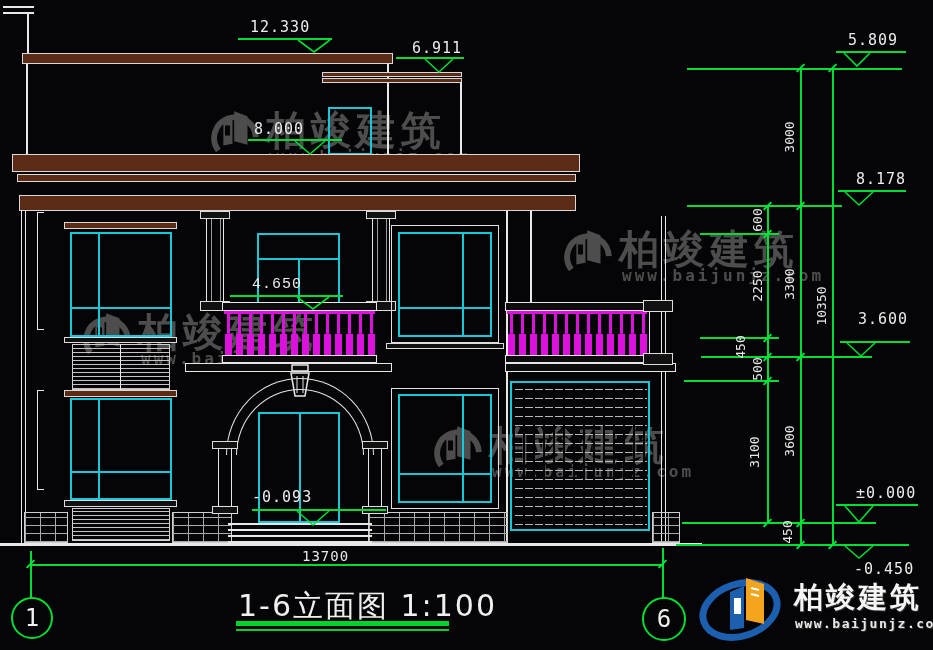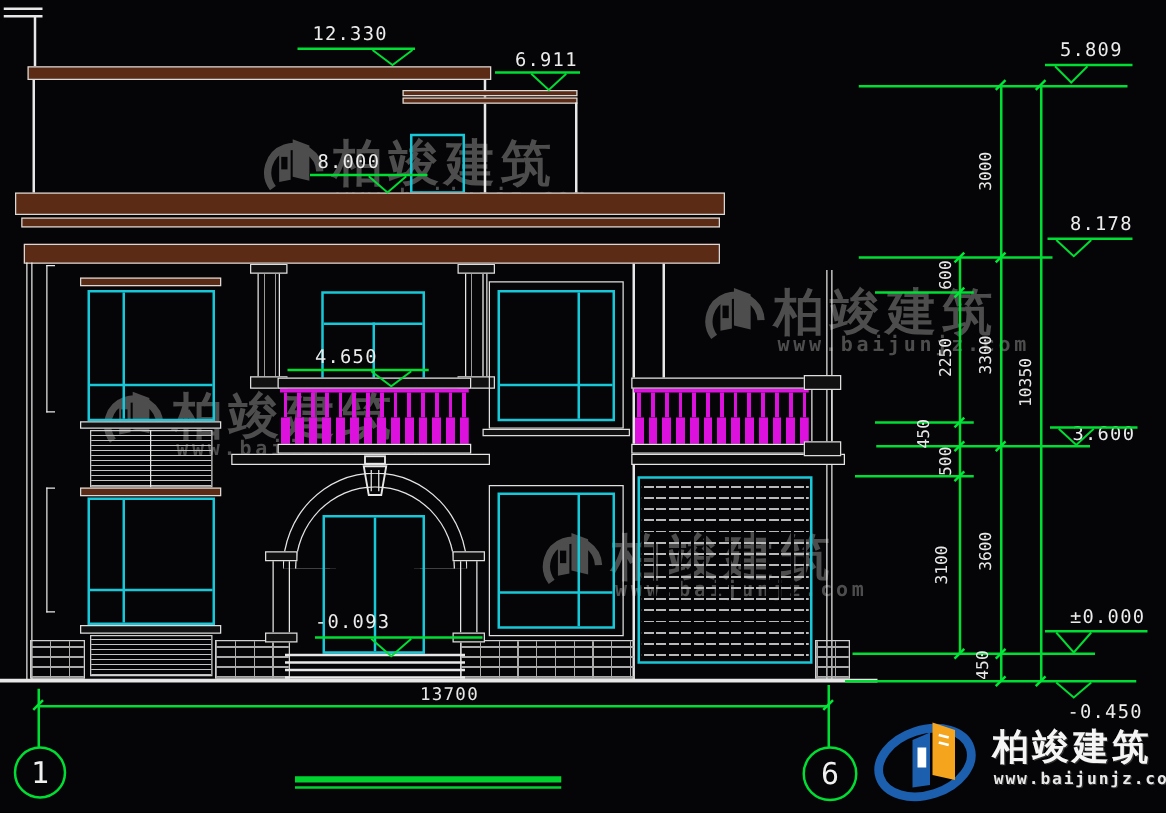--- a/index.html
+++ b/index.html
@@ -227,21 +227,21 @@
   <svg class="abs" style="left:424px;top:58px;" width="30" height="16">
       <path d="M1 1 L15 14 L29 1" fill="none" stroke="#00dd33" stroke-width="1.6"></path>
     </svg>
 
   <div class="lvl-text" style="left:254px;top:120px;">8.000</div>
   <div class="gln" style="left:248px;top:139px;width:94px;"></div>
   <svg class="abs" style="left:294px;top:140px;" width="32" height="16">
       <path d="M1 1 L16 14 L31 1" fill="none" stroke="#00dd33" stroke-width="1.6"></path>
     </svg>
 
-  <div class="lvl-text" style="left:252px;top:276px;">4.650</div>
+  <div class="lvl-text" style="left:252px;top:276px;font-family:Liberation Mono, monospace;">4.650</div>
   <div class="gln" style="left:230px;top:295px;width:113px;"></div>
   <svg class="abs" style="left:296px;top:296px;" width="34" height="15">
       <path d="M1 1 L17 13 L33 1" fill="none" stroke="#00dd33" stroke-width="1.6"></path>
     </svg>
 
   <div class="lvl-text" style="left:252px;top:488px;">-0.093</div>
   <div class="gln" style="left:252px;top:509px;width:134px;"></div>
   <svg class="abs" style="left:296px;top:510px;" width="34" height="17">
       <path d="M1 1 L17 15 L33 1" fill="none" stroke="#00dd33" stroke-width="1.6"></path>
     </svg>
@@ -251,21 +251,21 @@
   <svg class="abs" style="left:843px;top:52px;" width="28" height="16">
       <path d="M1 1 L14 14 L27 1" fill="none" stroke="#00dd33" stroke-width="1.6"></path>
     </svg>
 
   <div class="lvl-text" style="left:856px;top:170px;">8.178</div>
   <div class="gln" style="left:838px;top:190px;width:68px;"></div>
   <svg class="abs" style="left:844px;top:191px;" width="30" height="16">
       <path d="M1 1 L15 14 L29 1" fill="none" stroke="#00dd33" stroke-width="1.6"></path>
     </svg>
 
-  <div class="lvl-text" style="left:858px;top:338px;">3.600</div>
+  <div class="lvl-text" style="left:858px;top:310px;">3.600</div>
   <div class="gln" style="left:840px;top:341px;width:70px;"></div>
   <svg class="abs" style="left:846px;top:342px;" width="30" height="16">
       <path d="M1 1 L15 14 L29 1" fill="none" stroke="#00dd33" stroke-width="1.6"></path>
     </svg>
 
   <div class="lvl-text" style="left:856px;top:484px;">±0.000</div>
   <div class="gln" style="left:836px;top:504px;width:82px;"></div>
   <svg class="abs" style="left:844px;top:505px;" width="30" height="19">
       <path d="M1 1 L15 17 L29 1" fill="none" stroke="#00dd33" stroke-width="1.6"></path>
     </svg>
@@ -311,28 +311,29 @@
   <div class="vdim" style="left:789px;top:284px;">3300</div>
   <div class="vdim" style="left:789px;top:441px;">3600</div>
   <div class="vdim" style="left:787px;top:532px;">450</div>
   <div class="vdim" style="left:821px;top:306px;">10350</div>
 
   <div class="gln" style="left:30px;top:564px;width:633px;"></div>
   <div class="gv" style="left:30px;top:551px;height:47px;"></div>
   <div class="gv" style="left:662px;top:548px;height:50px;"></div>
   <div class="tick" style="left:25px;top:563px;"></div>
   <div class="tick" style="left:657px;top:563px;"></div>
-  <div class="hdim" style="left:336px;top:548px;text-align:center;">13700</div>
+  <div class="hdim" style="left:302px;top:548px;text-align:center;">13700</div>
   <div class="bubble" style="left:11px;top:597px;width:38px;height:38px;">
       <span>1</span>
     </div>
   <div class="bubble" style="left:642px;top:597px;width:40px;height:40px;">
       <span>6</span>
     </div>
 
+  <div class="title-text" style="left:238px;top:586px;">1-6立面图 1:100</div>
   <div class="abs" style="left:236px;top:621px;width:213px;height:5px;background:#00d22e;"></div>
   <div class="abs" style="left:236px;top:629px;width:213px;height:2px;background:#00d22e;"></div>
 
   <div class="abs" style="left:696px;top:568px;width:237px;height:80px;">
     <svg width="92" height="74" viewBox="0 0 92 74" style="position:absolute;left:0;top:2px;">
       <ellipse cx="44" cy="40" rx="38" ry="26" fill="none" stroke="#1b5fae" stroke-width="7" transform="rotate(-18 44 40)"></ellipse>
       <polygon points="34,22 48,16 48,58 34,60" fill="#1b5fae"></polygon>
       <polygon points="50,8 68,14 68,54 50,50" fill="#f5a41e"></polygon>
       <rect x="38" y="28" width="7" height="16" fill="#fff"></rect>
       <line x1="55" y1="18" x2="63" y2="20" stroke="#fff" stroke-width="2"></line>

